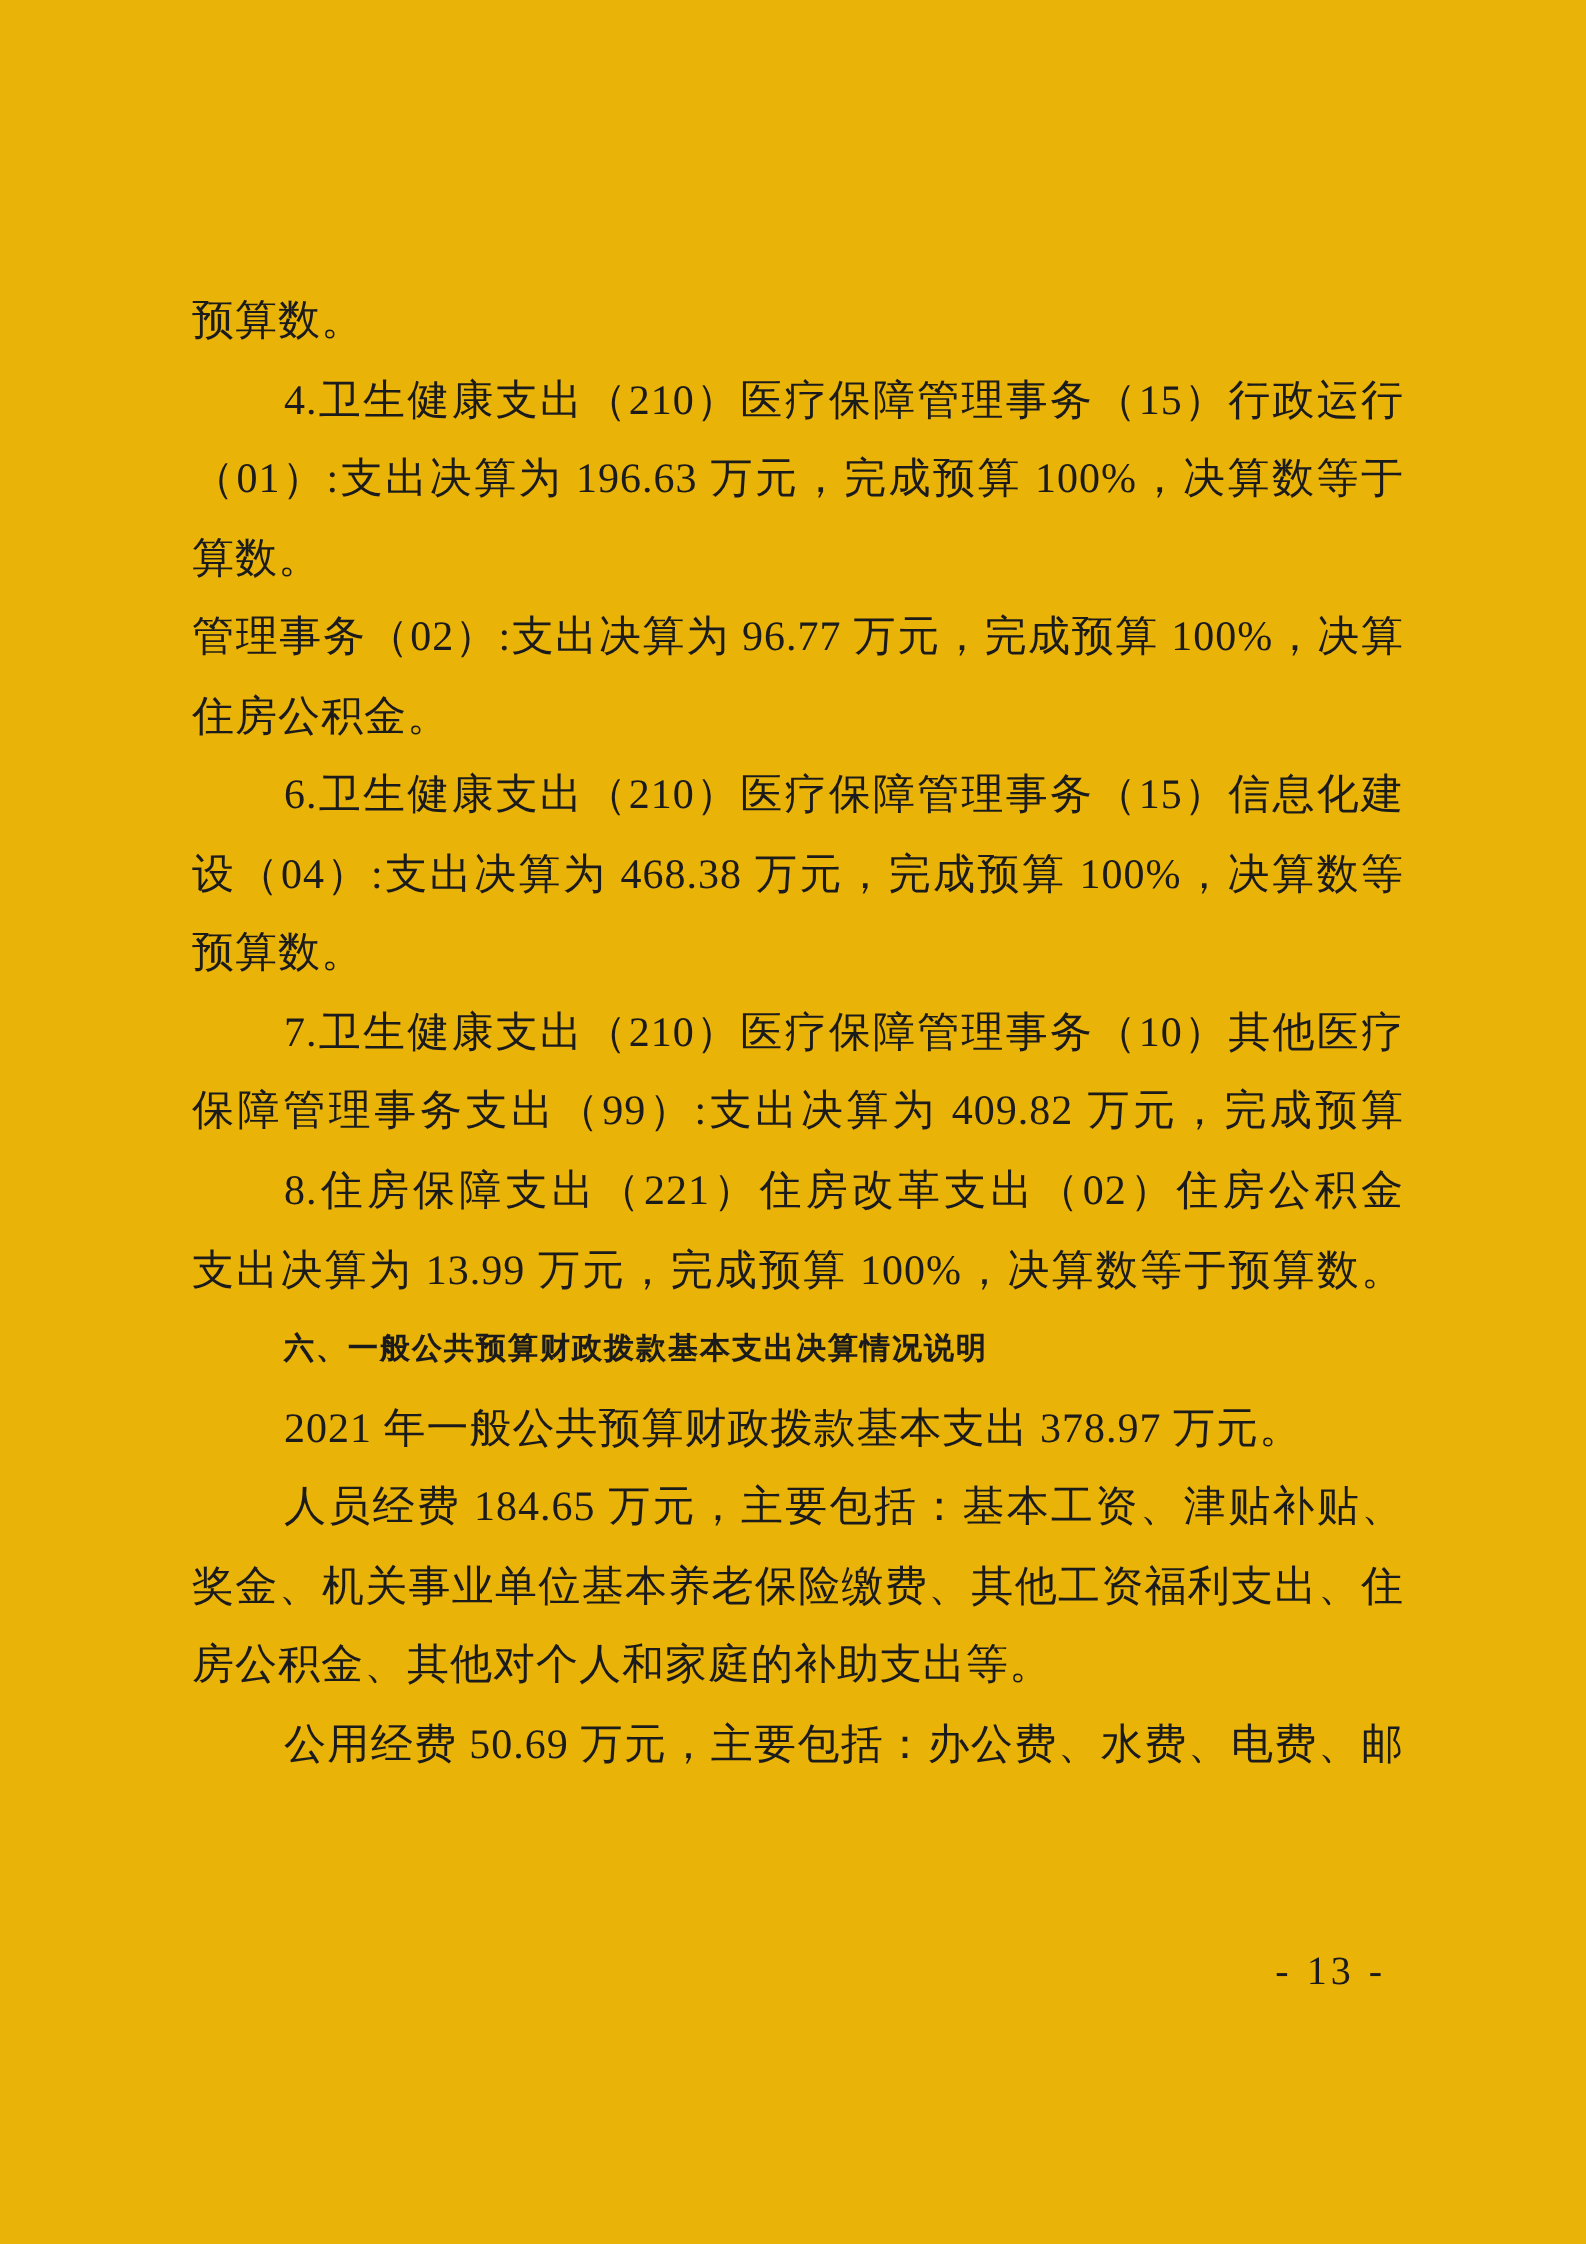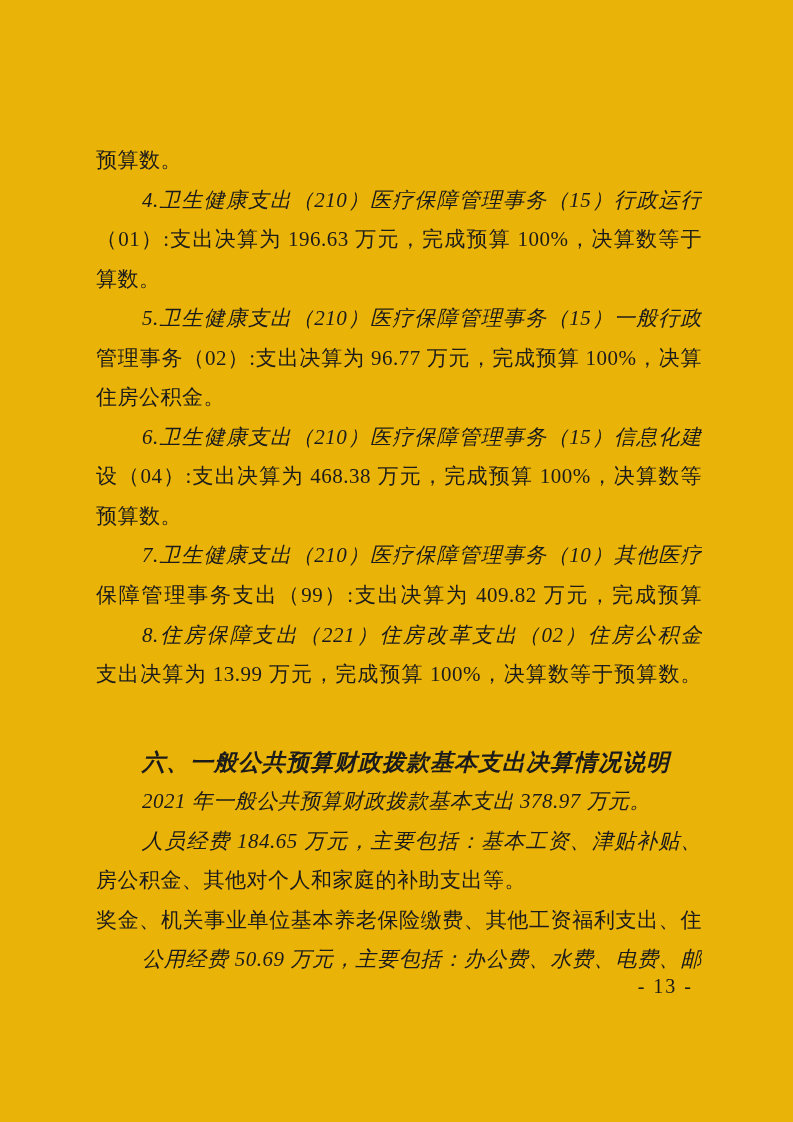--- a/index.html
+++ b/index.html
@@ -32,58 +32,55 @@
     text-align: justify;
     text-justify: inter-character;
     text-align-last: left;
   }
   .line.fill {
     white-space: normal;
     text-align-last: justify;
   }
   .line.indent {
     text-indent: 46px;
-    font-style: italic;
   }
   .line.heading {
     font-family: "Liberation Sans", "DejaVu Sans", sans-serif;
     font-weight: 700;
-    font-size: 23px;
+    font-size: 15px;
     letter-spacing: 1px;
-    margin-top: 48px;
   }
   .page-number {
     position: absolute;
     top: 975px;
     right: 100px;
     font-size: 20px;
     letter-spacing: 2px;
     color: #1b1b1b;
   }
 </style>
 </head>
 <body>
 
 <div class="page">
   <div class="doc-body">
       <div class="line">预算数。</div>
       <div class="line indent fill">4.卫生健康支出（210）医疗保障管理事务（15）行政运行</div>
       <div class="line fill">（01）:支出决算为 196.63 万元，完成预算 100%，决算数等于预</div>
       <div class="line">算数。</div>
-      <div class="line indent fill">5.卫生健康支出（210）医疗保障管理事务（15）一般行政</div>
       <div class="line fill">管理事务（02）:支出决算为 96.77 万元，完成预算 100%，决算</div>
       <div class="line">住房公积金。</div>
       <div class="line indent fill">6.卫生健康支出（210）医疗保障管理事务（15）信息化建</div>
       <div class="line fill">设（04）:支出决算为 468.38 万元，完成预算 100%，决算数等于</div>
       <div class="line">预算数。</div>
       <div class="line indent fill">7.卫生健康支出（210）医疗保障管理事务（10）其他医疗</div>
       <div class="line fill">保障管理事务支出（99）:支出决算为 409.82 万元，完成预算</div>
       <div class="line indent fill">8.住房保障支出（221）住房改革支出（02）住房公积金（01）:</div>
       <div class="line fill">支出决算为 13.99 万元，完成预算 100%，决算数等于预算数。</div>
       <div class="line heading indent">六、一般公共预算财政拨款基本支出决算情况说明</div>
       <div class="line indent">2021 年一般公共预算财政拨款基本支出 378.97 万元。</div>
       <div class="line indent fill">人员经费 184.65 万元，主要包括：基本工资、津贴补贴、</div>
+      <div class="line fill">奖金、机关事业单位基本养老保险缴费、其他工资福利支出、住</div>
       <div class="line">房公积金、其他对个人和家庭的补助支出等。</div>
-      <div class="line fill">奖金、机关事业单位基本养老保险缴费、其他工资福利支出、住</div>
       <div class="line indent fill">公用经费 50.69 万元，主要包括：办公费、水费、电费、邮</div>
     </div>
   <div class="page-number">- 13 -</div>
 </div>
 
 </body></html>

